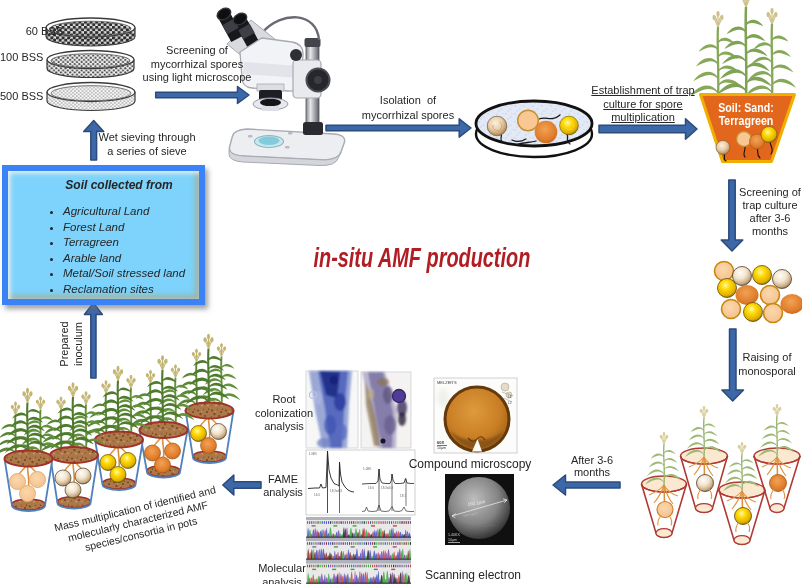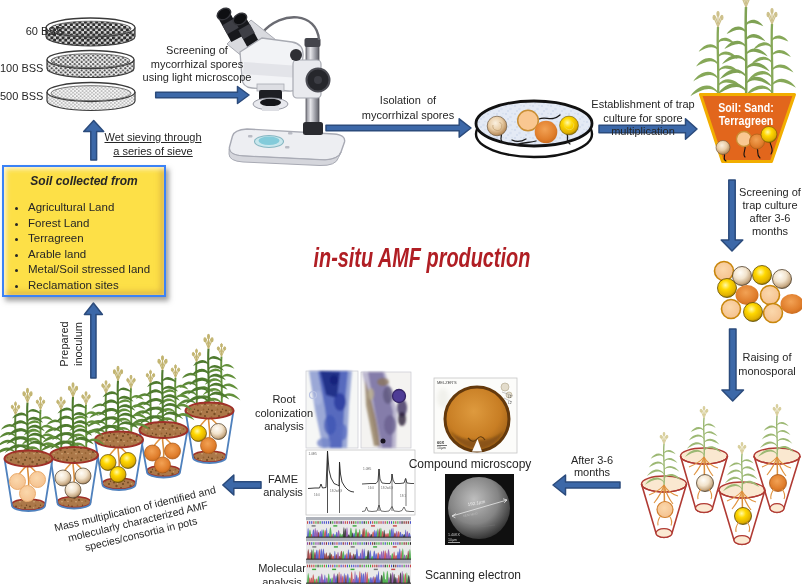--- a/index.html
+++ b/index.html
@@ -1164,48 +1164,48 @@
 <path d="M452,516 l4,-2.4 M452,516 l3.4,1.8 M507,500 l-4,-1.2 M507,500 l-2.8,2.8" stroke="#E8E8E8" stroke-width="0.8"></path>
 <text x="468" y="506" font-size="4.5" fill="#EEE" transform="rotate(-10 468 506)">192.1µm</text>
 <text x="463" y="517" font-size="3.2" fill="#BBB" transform="rotate(-10 463 517)">SEM MAG</text>
 <text x="448" y="536" font-size="3.6" fill="#CCC">1.40KX</text>
 <text x="448" y="541" font-size="3.6" fill="#CCC">10µm</text>
 <path d="M448,542.5 h12" stroke="#CCC" stroke-width="0.8"></path>
 </g>
 </svg>
 
 <div class="lb" style="left:0px;top:25px;width:40px;text-align:right;margin-left:23px;">60 BSS</div>
-<div class="lb" style="left:0px;top:62px;width:40px;text-align:center;">100 BSS</div>
+<div class="lb" style="left:0px;top:51px;width:40px;text-align:center;">100 BSS</div>
 <div class="lb" style="left:0px;top:90px;width:40px;text-align:right;">500 BSS</div>
 
 <div class="lb" style="left:117px;top:44px;width:160px;line-height:13.7px;">Screening of<br>mycorrhizal spores<br>using light microscope</div>
-<div class="lb" style="left:83px;top:130px;width:140px;line-height:14px;text-decoration:underline;">Wet sieving through<br>a series of sieve</div>
+<div class="lb" style="left:77px;top:130px;width:140px;line-height:14px;">Wet sieving through<br>a series of sieve</div>
 <div class="lb" style="left:338px;top:93px;width:140px;line-height:15.2px;">Isolation&nbsp; of<br>mycorrhizal spores</div>
-<div class="lb" style="left:583px;top:98px;width:120px;">Establishment of trap<br>culture for spore<br>multiplication</div>
+<div class="lb" style="left:583px;top:84px;width:120px;text-decoration:underline;">Establishment of trap<br>culture for spore<br>multiplication</div>
 <div class="lb" style="left:696px;top:101.5px;width:100px;line-height:13.5px;font-weight:bold;font-size:12.5px;color:#fff;transform:scaleX(0.85);">Soil: Sand:<br>Terragreen</div>
 <div class="lb" style="left:730px;top:186px;width:80px;line-height:13.1px;">Screening of<br>trap culture<br>after 3-6<br>months</div>
 <div class="lb" style="left:717px;top:351px;width:100px;">Raising of<br>monosporal</div>
 <div class="lb" style="left:552px;top:454px;width:80px;line-height:12.3px;">After 3-6<br>months</div>
 
 <div class="lb" style="left:234px;top:393px;width:100px;">Root<br>colonization<br>analysis</div>
 <div class="lb" style="left:233px;top:473px;width:100px;line-height:12.5px;">FAME<br>analysis</div>
 <div class="lb" style="left:232px;top:562px;width:100px;">Molecular<br>analysis</div>
 <div class="lb" style="left:400px;top:458px;width:140px;font-size:12px;">Compound microscopy</div>
 <div class="lb" style="left:403px;top:553px;width:140px;font-size:12px;line-height:13.5px;margin-top:16px;">Scanning electron<br>microscopy</div>
 
 <div class="lb" style="left:27px;top:330px;width:90px;height:28px;transform:rotate(-90deg);transform-origin:center;line-height:13.5px;">Prepared<br>inoculum</div>
 
 <div class="lb" style="left:43px;top:502px;width:190px;font-size:10.5px;line-height:13px;transform:rotate(-13.5deg);transform-origin:center;">Mass multiplication of identified and<br>molecularly characterized AMF<br>species/consortia in pots</div>
 
 <div class="lb" style="left:270px;top:243.5px;width:300px;font-size:28px;line-height:28px;font-weight:bold;font-style:italic;color:#B01E24;transform:scaleX(0.71);transform-origin:center;">in-situ AMF production</div>
 
-<div style="position:absolute;left:2px;top:165px;width:160px;height:128px;background:#fde047;border:2px solid #3b82f6;
- box-shadow:3px 4px 5px rgba(110,110,110,0.65), inset 2px 2px 5px rgba(255,250,240,0.9), inset -3px -3px 6px rgba(190,140,60,0.55);">
+<div style="position:absolute;left:2px;top:165px;width:160px;height:128px;background:#7dd3fc;border:6px solid #3b82f6;
+ box-shadow:3px 4px 5px rgba(110,110,110,0.65), inset 2px 2px 5px rgba(255,250,240,0.9), inset -3px -3px 6px rgba(190,140,60,0.55);padding-left:31px;">
  <div style="text-align:center;font-size:12px;font-weight:bold;font-style:italic;margin-top:7px;">Soil collected from</div>
- <ul style="margin:12px 0 0 0;padding-left:24px;font-size:11.5px;line-height:15.6px;list-style-type:disc;">
+ <ul style="margin:12px 0 0 0;padding-left:24px;font-size:11.5px;line-height:15.6px;list-style-type:disc;font-style:italic;">
   <li>Agricultural Land</li>
         <li>Forest Land</li>
         <li>Terragreen</li>
         <li>Arable land</li>
         <li>Metal/Soil stressed land</li>
         <li>Reclamation sites</li>
  </ul>
 </div>
 
 </div>

